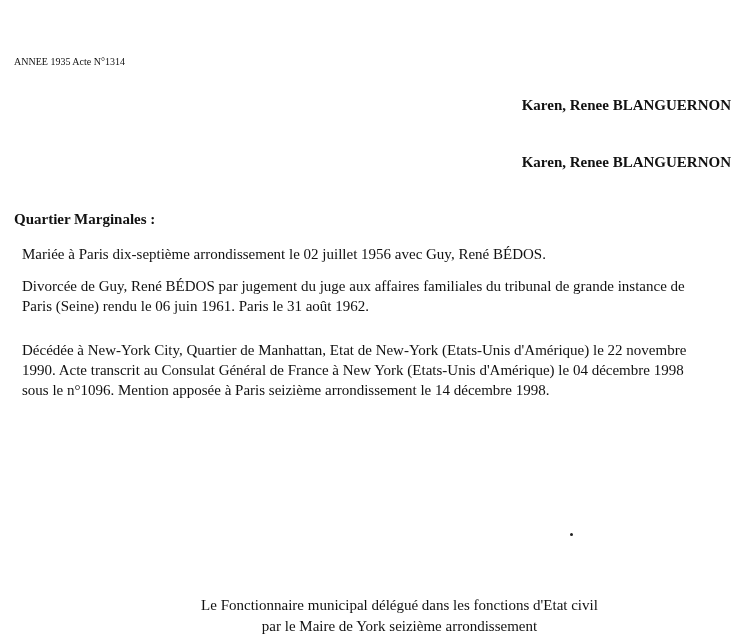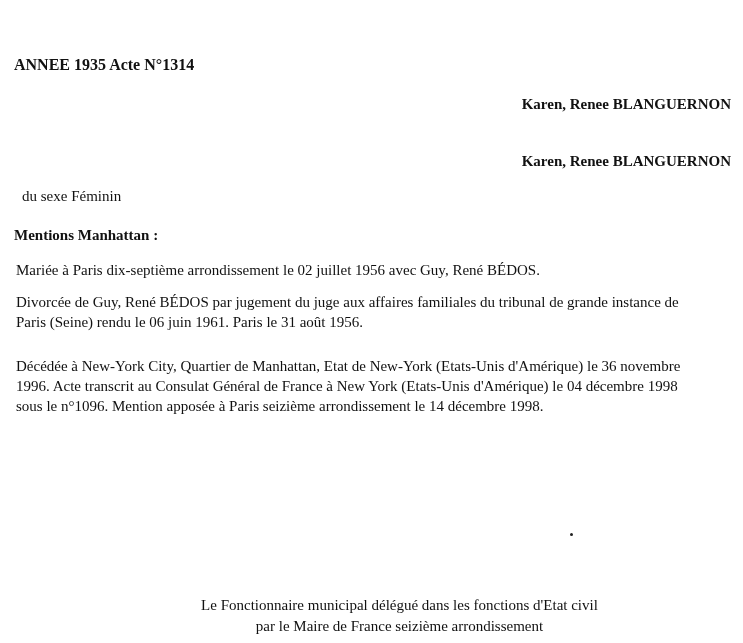--- a/index.html
+++ b/index.html
@@ -31,23 +31,23 @@
     padding-top: 2px;
   }
   .doc-subtitle {
     text-align: center;
     font-weight: bold;
     font-size: 18px;
     margin: 6px 0 0 0;
   }
   .spacer-lg { height: 56px; }
   .act-ref {
-    font-weight: bold;
-    font-size: 16px;
-    margin: 0 0 0 2px;
+    font-weight: normal;
+    font-size: 10px;
+    margin: 0 0 8px 2px;
   }
   .name-line {
     font-weight: bold;
     font-size: 15px;
     margin: 0 0 0 10px;
     text-align: right;
   }
   .body-line {
     font-size: 15px;
     margin: 0 0 0 10px;
@@ -57,21 +57,21 @@
   .gap-16 { height: 16px; }
   .gap-12 { height: 12px; }
   .mentions-heading {
     font-weight: bold;
     font-size: 15px;
     margin: 0 0 0 2px;
   }
   .mention {
     font-size: 15px;
     line-height: 20px;
-    margin: 0 0 0 4px;
+    margin: 0 0 0 10px;
     max-width: 690px;
   }
   .footer {
     position: absolute;
     left: 0;
     right: 0;
     bottom: 6px;
     text-align: center;
     font-size: 15px;
     line-height: 21px;
@@ -105,35 +105,34 @@
 
   <div class="gap-18"></div>
 
 
   <div class="gap-22"></div>
 
   <p class="name-line">Karen, Renee BLANGUERNON</p>
 
   <div class="gap-18"></div>
 
-  <p class="body-line">du sexe Féminin</p>
 
   <div class="gap-22"></div>
 
-  <p class="mentions-heading">Mentions Manhattan :</p>
+  <p class="mentions-heading">Quartier Marginales :</p>
 
   <div class="gap-16"></div>
 
   <p class="mention">Mariée à Paris dix-septième arrondissement le 02 juillet 1956 avec Guy, René BÉDOS.</p>
   <div class="gap-12"></div>
-  <p class="mention">Divorcée de Guy, René BÉDOS par jugement du juge aux affaires familiales du tribunal de grande instance de Paris (Seine) rendu le 06 juin 1961. Paris le 31 août 1956.</p>
+  <p class="mention">Divorcée de Guy, René BÉDOS par jugement du juge aux affaires familiales du tribunal de grande instance de Paris (Seine) rendu le 06 juin 1961. Paris le 31 août 1962.</p>
   <div class="gap-12"></div>
   <div class="gap-12"></div>
-  <p class="mention">Décédée à New-York City, Quartier de Manhattan, Etat de New-York (Etats-Unis d'Amérique) le 36 novembre 1996. Acte transcrit au Consulat Général de France à New York (Etats-Unis d'Amérique) le 04 décembre 1998 sous le n°1096. Mention apposée à Paris seizième arrondissement le 14 décembre 1998.</p>
+  <p class="mention">Décédée à New-York City, Quartier de Manhattan, Etat de New-York (Etats-Unis d'Amérique) le 22 novembre 1990. Acte transcrit au Consulat Général de France à New York (Etats-Unis d'Amérique) le 04 décembre 1998 sous le n°1096. Mention apposée à Paris seizième arrondissement le 14 décembre 1998.</p>
 
   <span class="dot"></span>
 
   <div class="footer">
     <div>Le Fonctionnaire municipal délégué dans les fonctions d'Etat civil</div>
-    <div>par le Maire de France seizième arrondissement</div>
+    <div>par le Maire de York seizième arrondissement</div>
   </div>
 
 </div>
 
 </body></html>

